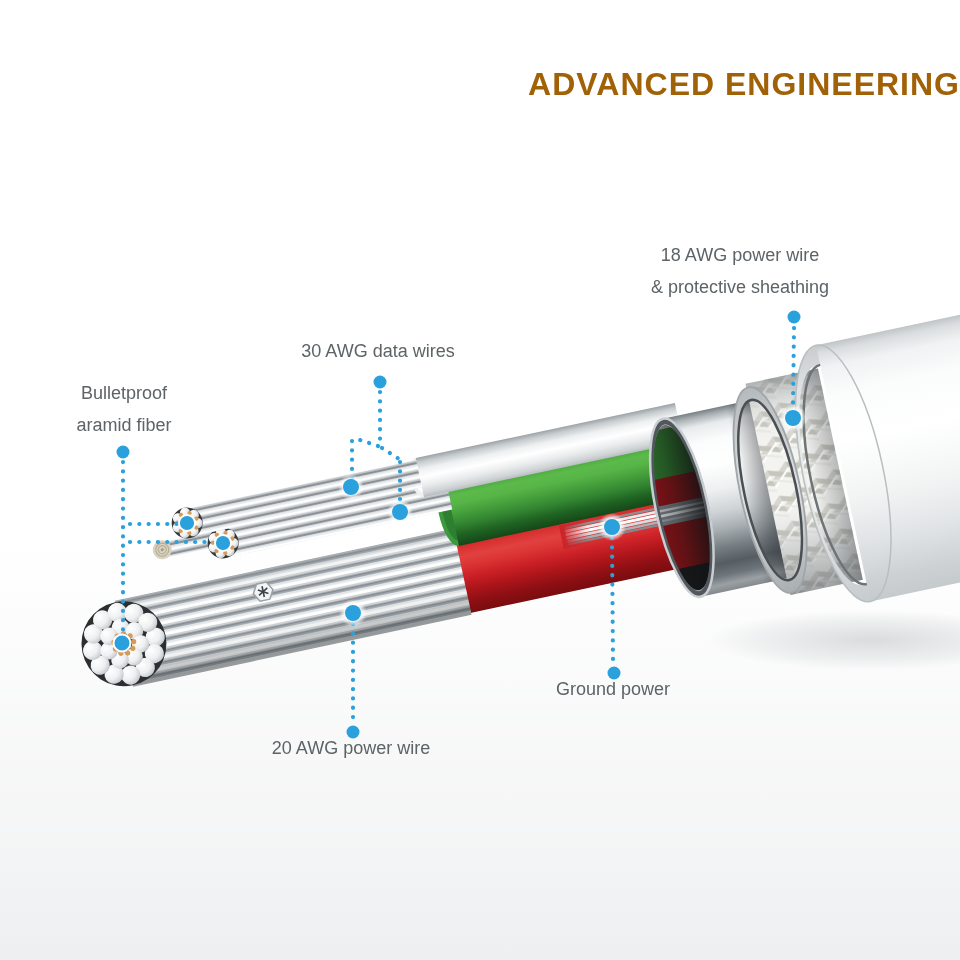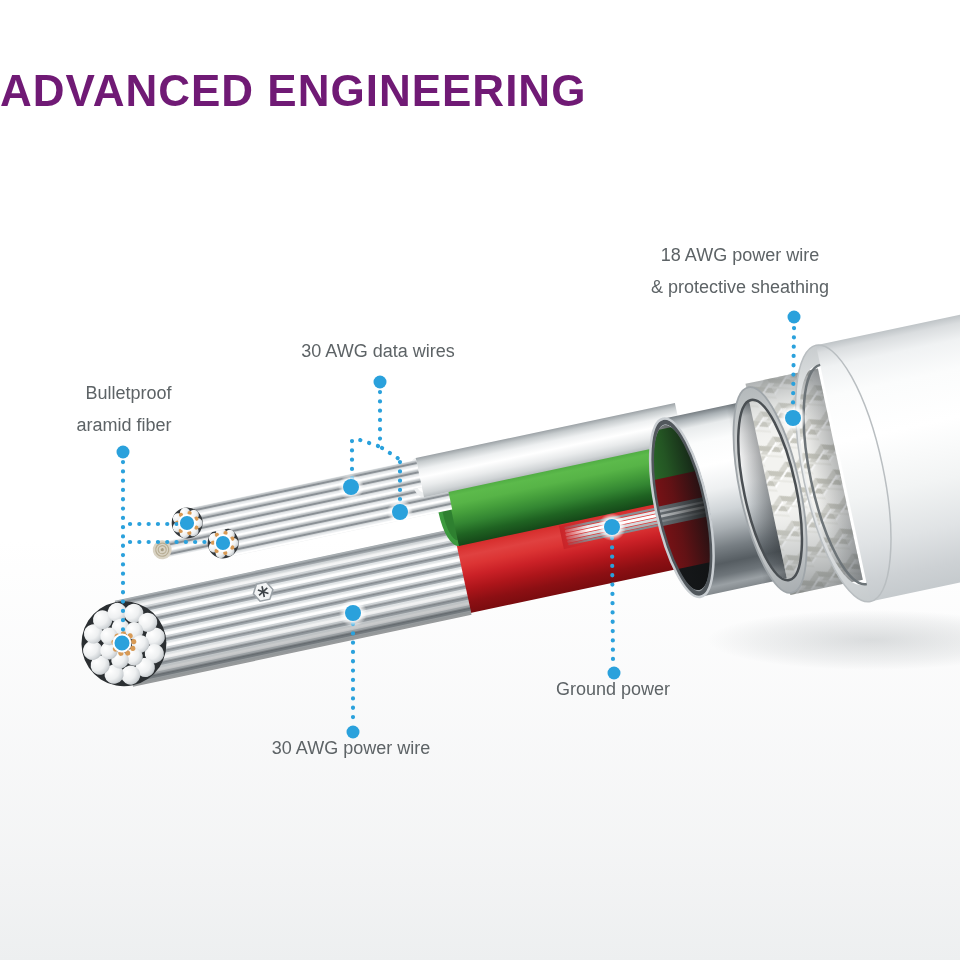--- a/index.html
+++ b/index.html
@@ -1,26 +1,26 @@
 <!DOCTYPE html>
 <html><head>
 <meta charset="utf-8">
 <style>
   html,body{margin:0;padding:0;background:#fff;}
   .stage{position:relative;width:960px;height:960px;overflow:hidden;
          font-family:"Liberation Sans",sans-serif;background:#ffffff;}
   .stage svg{position:absolute;left:0;top:0;}
-  .title{position:absolute;left:0;right:0;top:66px;text-align:left;
-         font-size:44px;font-weight:700;letter-spacing:1px;color:#701a75;}
+  .title{position:absolute;left:0;right:0;top:66px;text-align:right;
+         font-size:32px;font-weight:700;letter-spacing:1px;color:#a16207;}
   .callout{position:absolute;transform:translateX(-50%);text-align:center;
            font-size:18px;line-height:32px;color:#5d6366;white-space:nowrap;font-weight:400;}
   .callout span{display:block;}
   .co-sheathing{left:740px;top:239px;}
   .co-data{left:378px;top:335px;}
-  .co-aramid{left:124px;top:377px;text-align:right;}
+  .co-aramid{left:124px;top:377px;}
   .co-ground{left:613px;top:673px;}
   .co-power{left:351px;top:732px;}
 </style>
 </head>
 <body>
 
 <div class="stage">
 
 <svg width="960" height="960" viewBox="0 0 960 960">
   <defs>
@@ -402,16 +402,16 @@
 <div class="callout co-aramid">
   <span>Bulletproof</span>
   <span>aramid fiber</span>
 </div>
 
 <div class="callout co-ground">
   <span>Ground power</span>
 </div>
 
 <div class="callout co-power">
-  <span>30 AWG power wire</span>
+  <span>20 AWG power wire</span>
 </div>
 
 </div>
 
 </body></html>

